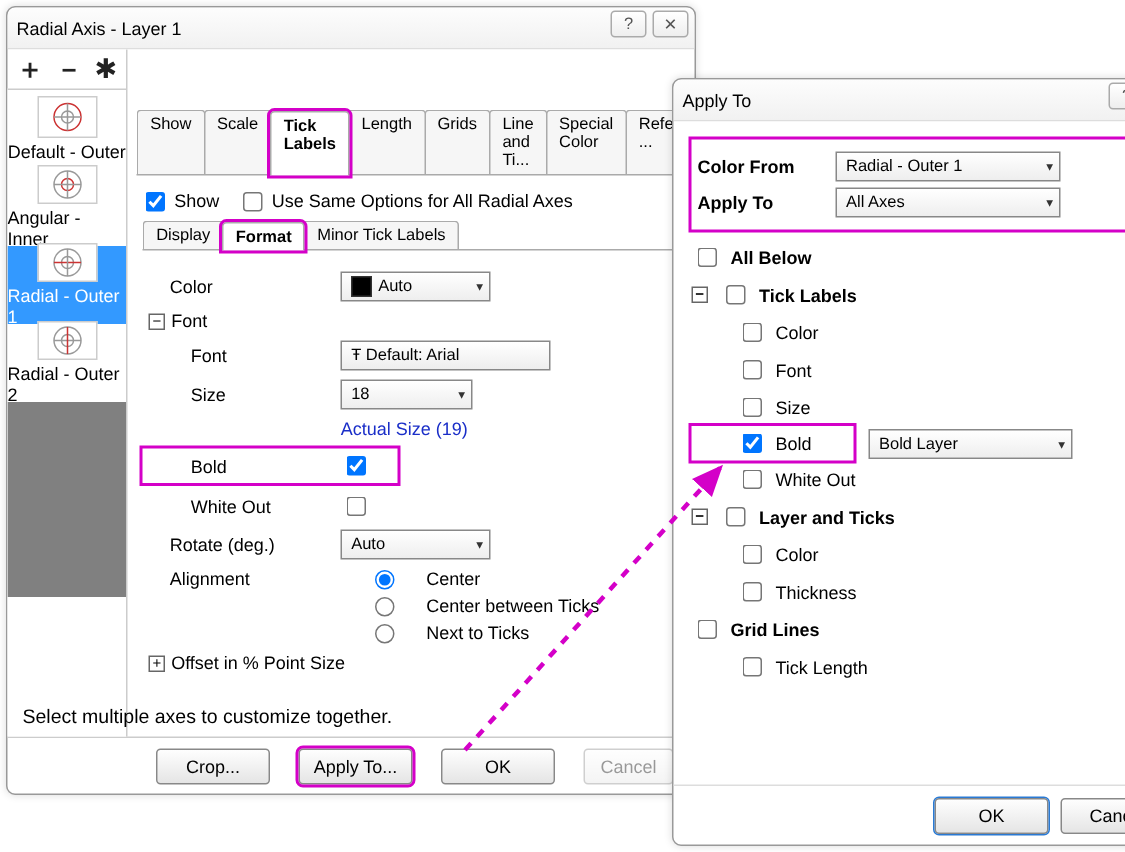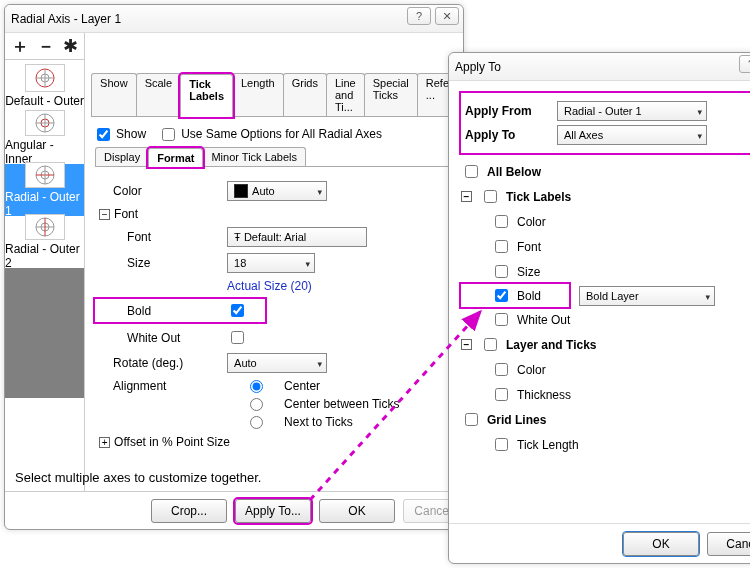--- a/index.html
+++ b/index.html
@@ -87,21 +87,21 @@
   .group-head { display:flex; align-items:center; gap:4px; font-size:12px;}
   .boxminus{display:inline-block;width:11px;height:11px;border:1px solid #666;font-size:10px;line-height:9px;text-align:center;}
   .link { color:#1a2ec8; text-decoration:none; }
   .bold-highlight, .format-highlight, .tick-highlight, .apply-highlight, .apply-block-highlight, .bold2-highlight {
     outline: 2px solid #d400c8;
   }
   .radio-row { display:flex; align-items:flex-end; gap:18px; margin:2px 0 2px 150px;}
   .footer {
     height:38px; border-top:1px solid #ccc;
     display:flex; align-items:center; justify-content:flex-end;
-    gap:8px; padding:0 0;
+    gap:19px; padding:0 14px;
   }
   .btn {
     height:24px; min-width:76px;
     border:1px solid #888; border-radius:3px;
     background:linear-gradient(#fefefe,#e5e5e5);
     display:flex;align-items:center;justify-content:center;
     font-size:12px; cursor:pointer;
   }
   .statusline{position:absolute; left:10px; bottom:44px; font-size:13px;color:#000;}
 
@@ -189,21 +189,21 @@
     </div>
 
     <div class="rightpane">
       <div class="tabrow">
         <div class="tab">Show</div>
         <div class="tab">Scale</div>
         <div class="tab active tick-highlight" style="font-weight:bold">Tick Labels</div>
         <div class="tab">Length</div>
         <div class="tab">Grids</div>
         <div class="tab">Line and Ti...</div>
-        <div class="tab">Special Ticks</div>
+        <div class="tab">Special Color</div>
         <div class="tab">Reference ...</div>
       </div>
       <div class="inner">
         <div style="display:flex;gap:16px;margin:4px 0 4px 2px;">
           <label class="checklabel">
               <input type="checkbox" checked="" style="">
               <span>Show</span>
             </label>
           <label class="checklabel">
               <input type="checkbox" style="">
@@ -239,21 +239,21 @@
           </div>
           <div class="field-row sub">
             <span class="lbl">Size</span>
             <div class="select" style="width:70px">
                 <span>18</span>
                 <span class="caret"></span>
               </div>
           </div>
           <div class="field-row sub">
             <span class="lbl"></span>
-            <a class="link">Actual Size (20)</a>
+            <a class="link">Actual Size (19)</a>
           </div>
           <div class="field-row sub bold-highlight" style="width:170px;margin-left:0;padding:2px 0;">
             <span class="lbl">Bold</span>
             <input type="checkbox" checked="" style="">
           </div>
           <div class="field-row sub">
             <span class="lbl">White Out</span>
             <input type="checkbox" style="">
           </div>
           <div class="field-row">
@@ -299,21 +299,21 @@
   <div class="titlebar">
     <span class="title">Apply To</span>
     <div class="winbtns">
       <div class="winbtn">?</div>
       <div class="winbtn">✕</div>
     </div>
   </div>
   <div class="body2">
     <div class="apply-block-highlight" style="padding:4px 4px;margin-bottom:6px;">
       <div class="form-row">
-        <span class="lab">Apply From</span>
+        <span class="lab">Color From</span>
         <div class="select" style="width:150px">
             <span>Radial - Outer 1</span>
             <span class="caret"></span>
           </div>
       </div>
       <div class="form-row">
         <span class="lab">Apply To</span>
         <div class="select" style="width:150px">
             <span>All Axes</span>
             <span class="caret"></span>

